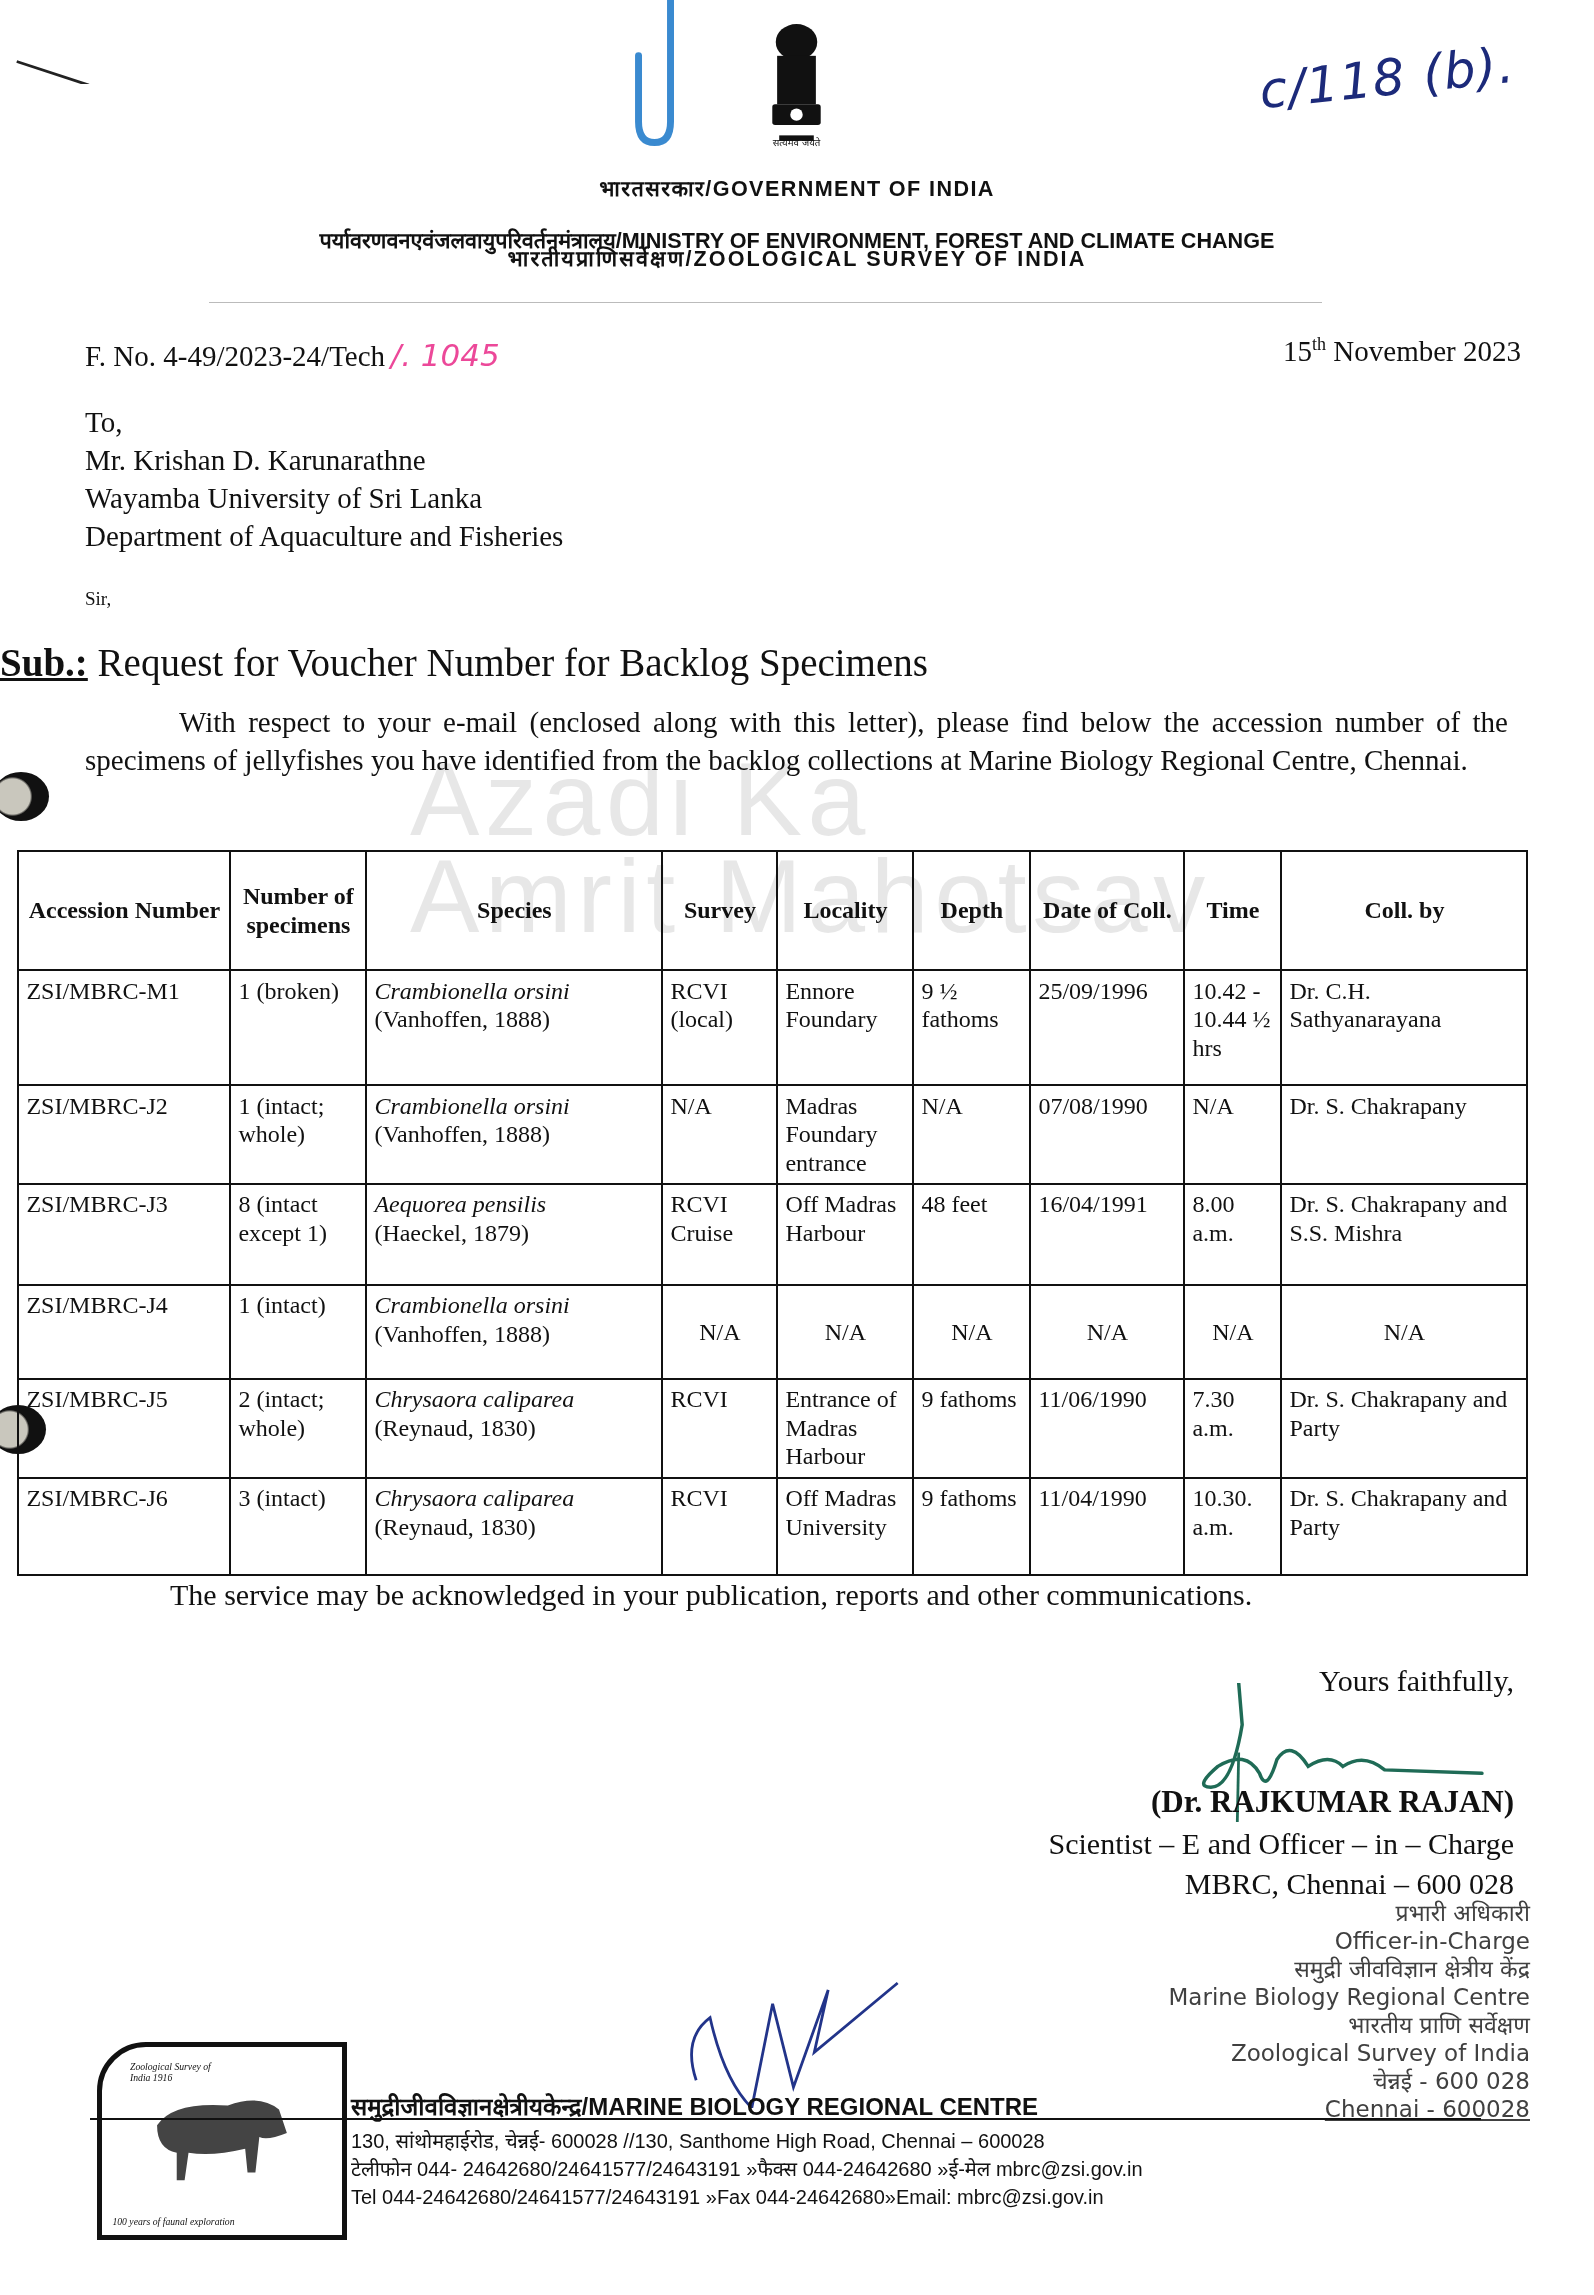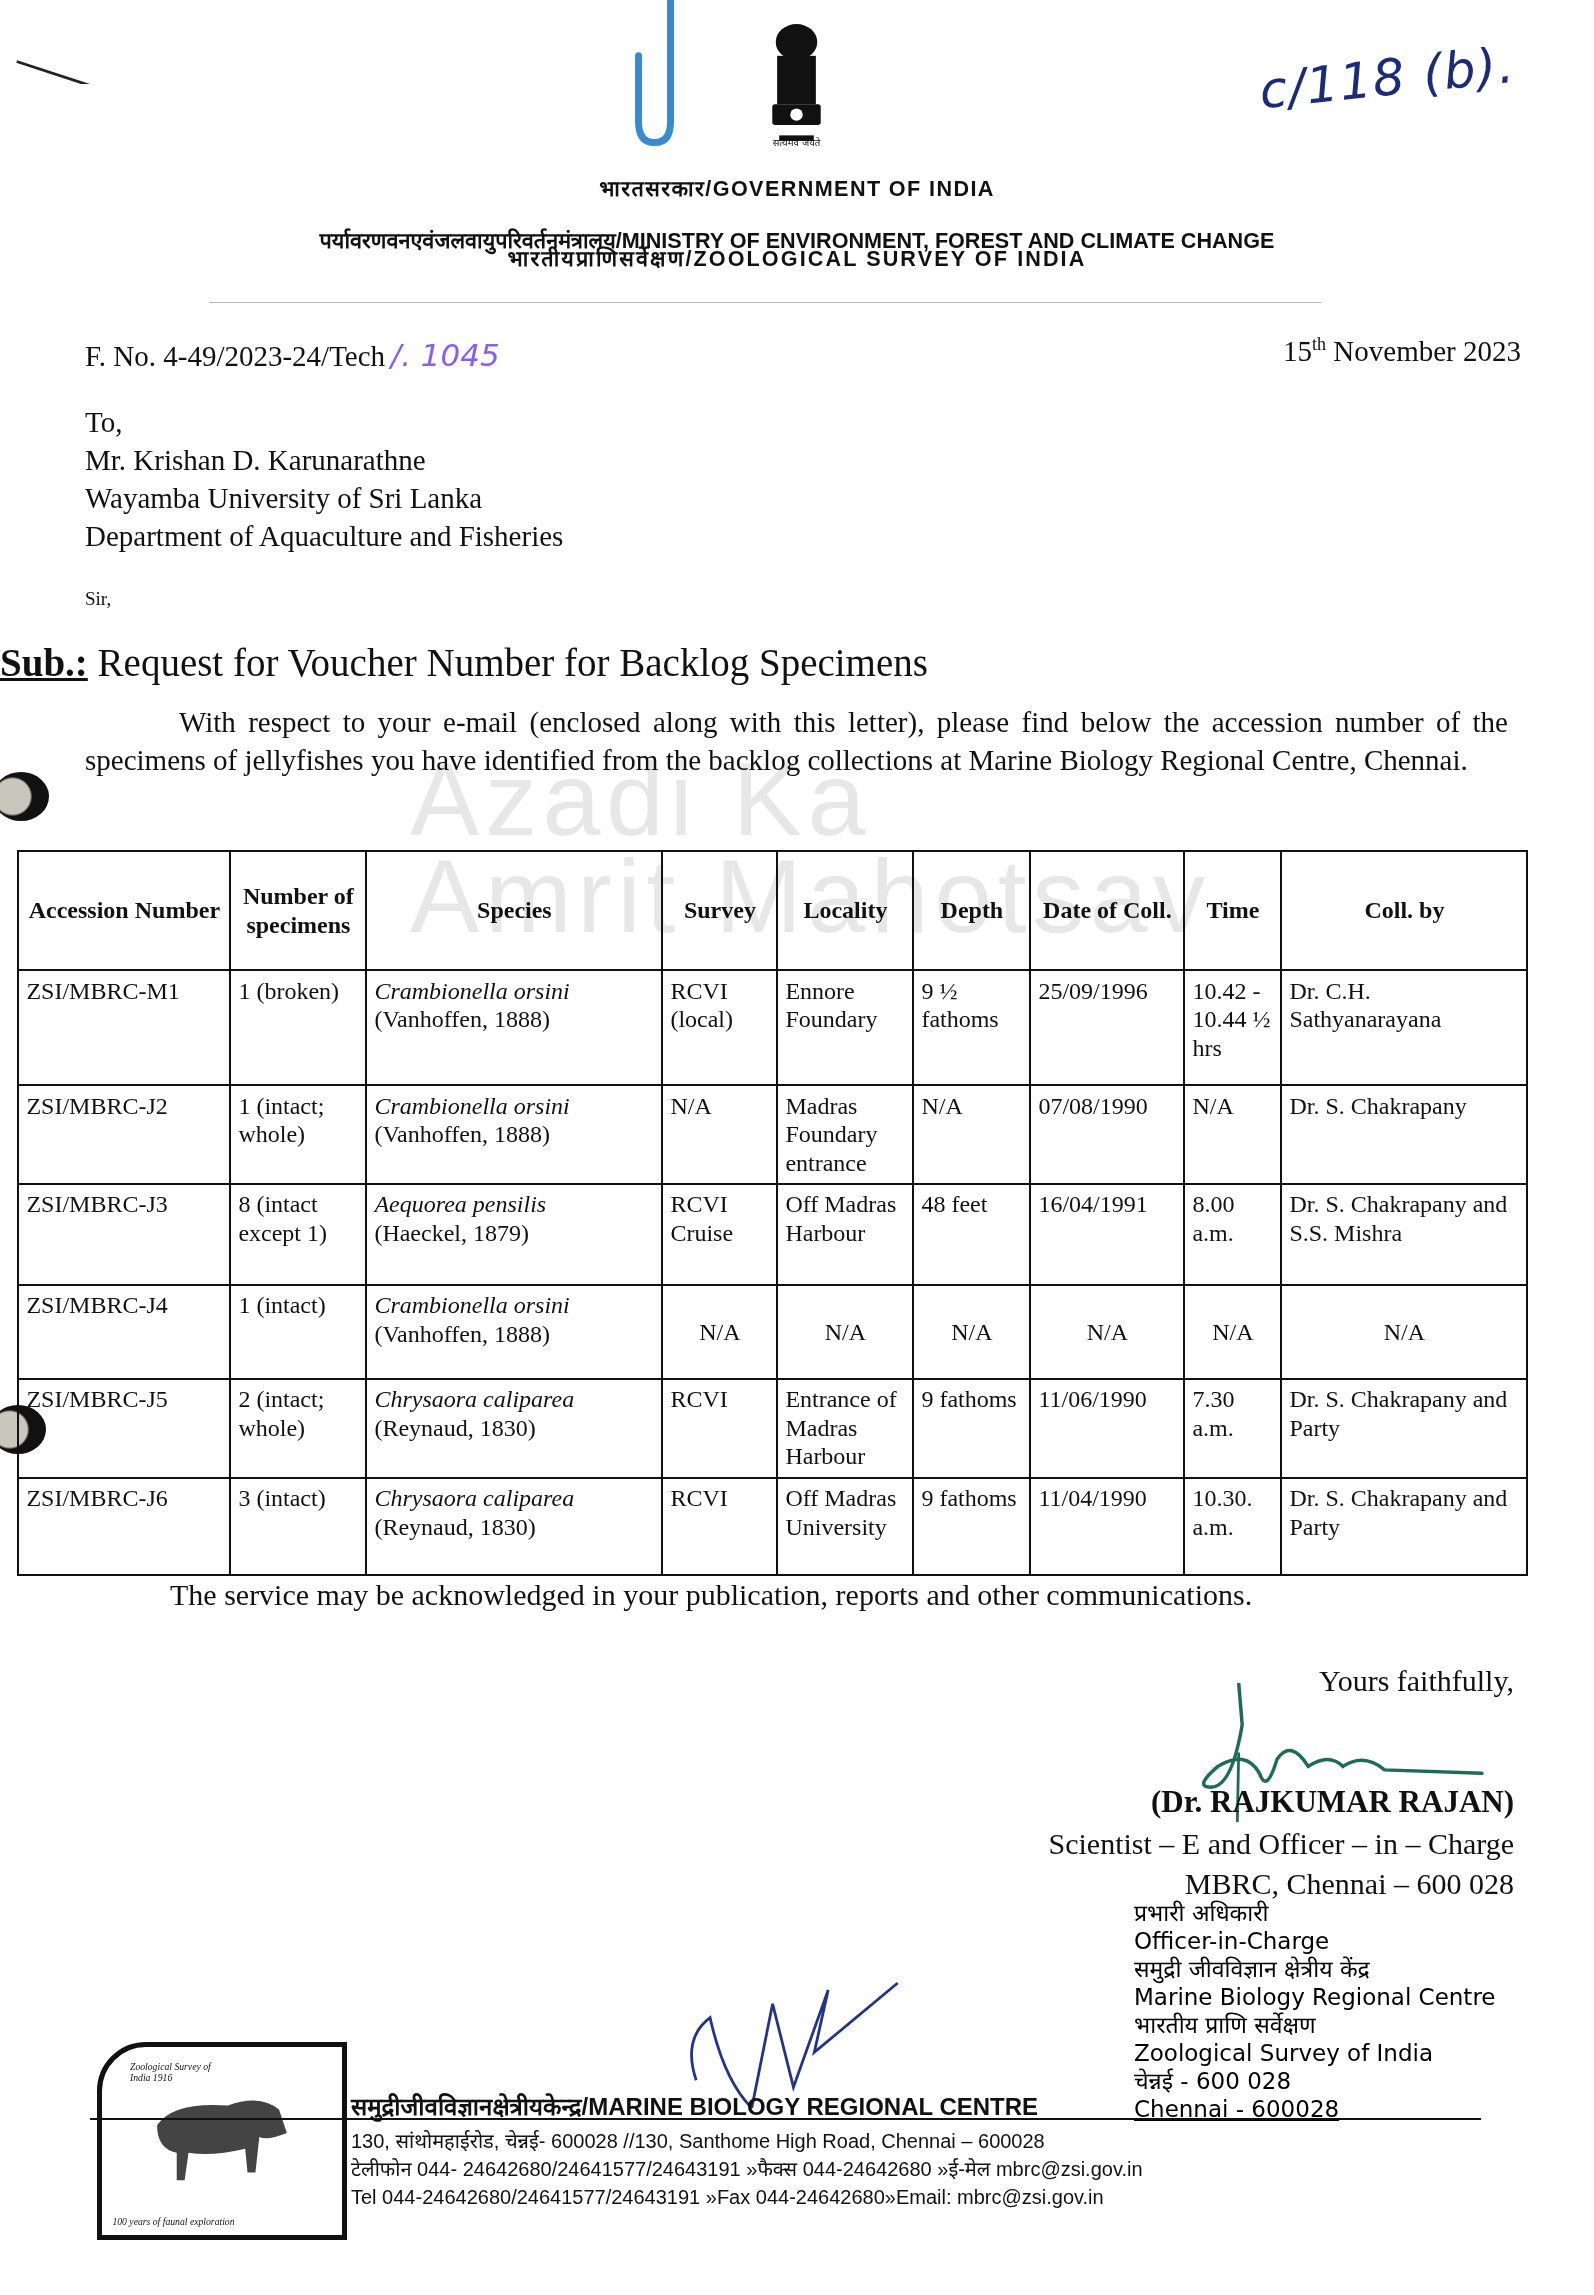--- a/index.html
+++ b/index.html
@@ -13,21 +13,21 @@
               font-size:50px; color:#1c2a7a; transform:rotate(-6deg); letter-spacing:1.4px; }
   .dashmarks { left:7px; top:28px; width:111px; height:56px; }
   .hdr { left:0; width:1594px; text-align:center; font-family:"Liberation Sans", sans-serif;
          font-weight:bold; color:#111; }
   .hdr1 { top:173px; font-size:21.6px; letter-spacing:1.4px; }
   .hdr2 { top:225px; font-size:21.6px; }
   .hdr3 { top:243px; font-size:21.6px; letter-spacing:2.1px; }
   .hdr-rule { left:209px; top:302px; width:1113px; height:0; border-top:1.4px solid #bbb; }
   
   .ref { left:85px; top:337px; font-size:29px; }
-  .ref-hand { font-family:"DejaVu Sans", sans-serif; font-style:italic; color:#8b5cf6; font-size:31px; margin-left:5.6px; }
+  .ref-hand { font-family:"DejaVu Sans", sans-serif; font-style:italic; color:#ec4899; font-size:31px; margin-left:5.6px; }
   .date { right:73px; top:334px; font-size:29px; }
   .date sup { font-size:18px; }
   .addr { left:85px; top:403px; font-size:29px; line-height:38px; }
   .salute { left:85px; top:588px; font-size:19px; }
   .subject { left:0; width:1594px; top:640px; font-size:39px; }
   .subject b { text-decoration:underline; }
   .para { left:85px; width:1423px; top:703px; font-size:29px; line-height:38px; text-align:justify; }
   .para .indent { display:inline-block; width:94px; }
   .watermark { left:410px; top:751px; font-family:"Liberation Sans", sans-serif; font-size:104px;
                color:rgba(120,120,120,0.18); line-height:97px; letter-spacing:5.6px; pointer-events:none; }
@@ -37,22 +37,22 @@
   table.spec th, table.spec td { border:2.1px solid #111; padding:5.6px 7px; vertical-align:top; line-height:28.5px; }
   table.spec th { text-align:center; vertical-align:middle; font-weight:bold; height:106px; }
   table.spec td.mid { vertical-align:middle; text-align:center; }
   table.spec i { font-style:italic; }
   
   .ack { left:170px; top:1578px; font-size:30px; }
   .yours { right:80px; top:1664px; font-size:30px; }
   .sig { left:1155px; top:1683px; width:362px; height:139px; }
   .signame { right:80px; top:1784px; font-size:31px; font-weight:bold; }
   .sigdesig { right:80px; top:1824px; font-size:30px; text-align:right; line-height:40px; }
-  .stamp { left:1134px; top:1899px; width:396px; text-align:left; font-family:"DejaVu Sans", sans-serif;
-           color:#000000; font-size:23px; line-height:28px; }
+  .stamp { left:1134px; top:1899px; width:396px; text-align:right; font-family:"DejaVu Sans", sans-serif;
+           color:#404040; font-size:23px; line-height:28px; }
   .stamp .u { text-decoration:underline; }
   
   .logo-box { left:97px; top:2042px; width:240px; height:188px; border:5.6px solid #111;
               border-radius:49px 0 0 0; }
   .footer-title { left:351px; top:2089px; font-family:"Liberation Sans", sans-serif; font-weight:bold; font-size:24px; }
   .footer-rule { left:90px; top:2118px; width:1391px; border-top:2.8px solid #111; }
   .footer-lines { left:351px; top:2127px; font-family:"Liberation Sans", sans-serif; font-size:20px; line-height:28px; }
   .initials { left:668px; top:1976px; width:237px; height:132px; }
   .ring { width:56px; height:49px; border-radius:50%; background:radial-gradient(circle at 35% 50%, #c9c7bd 0 40%, #111 45% 100%); }
 </style>

